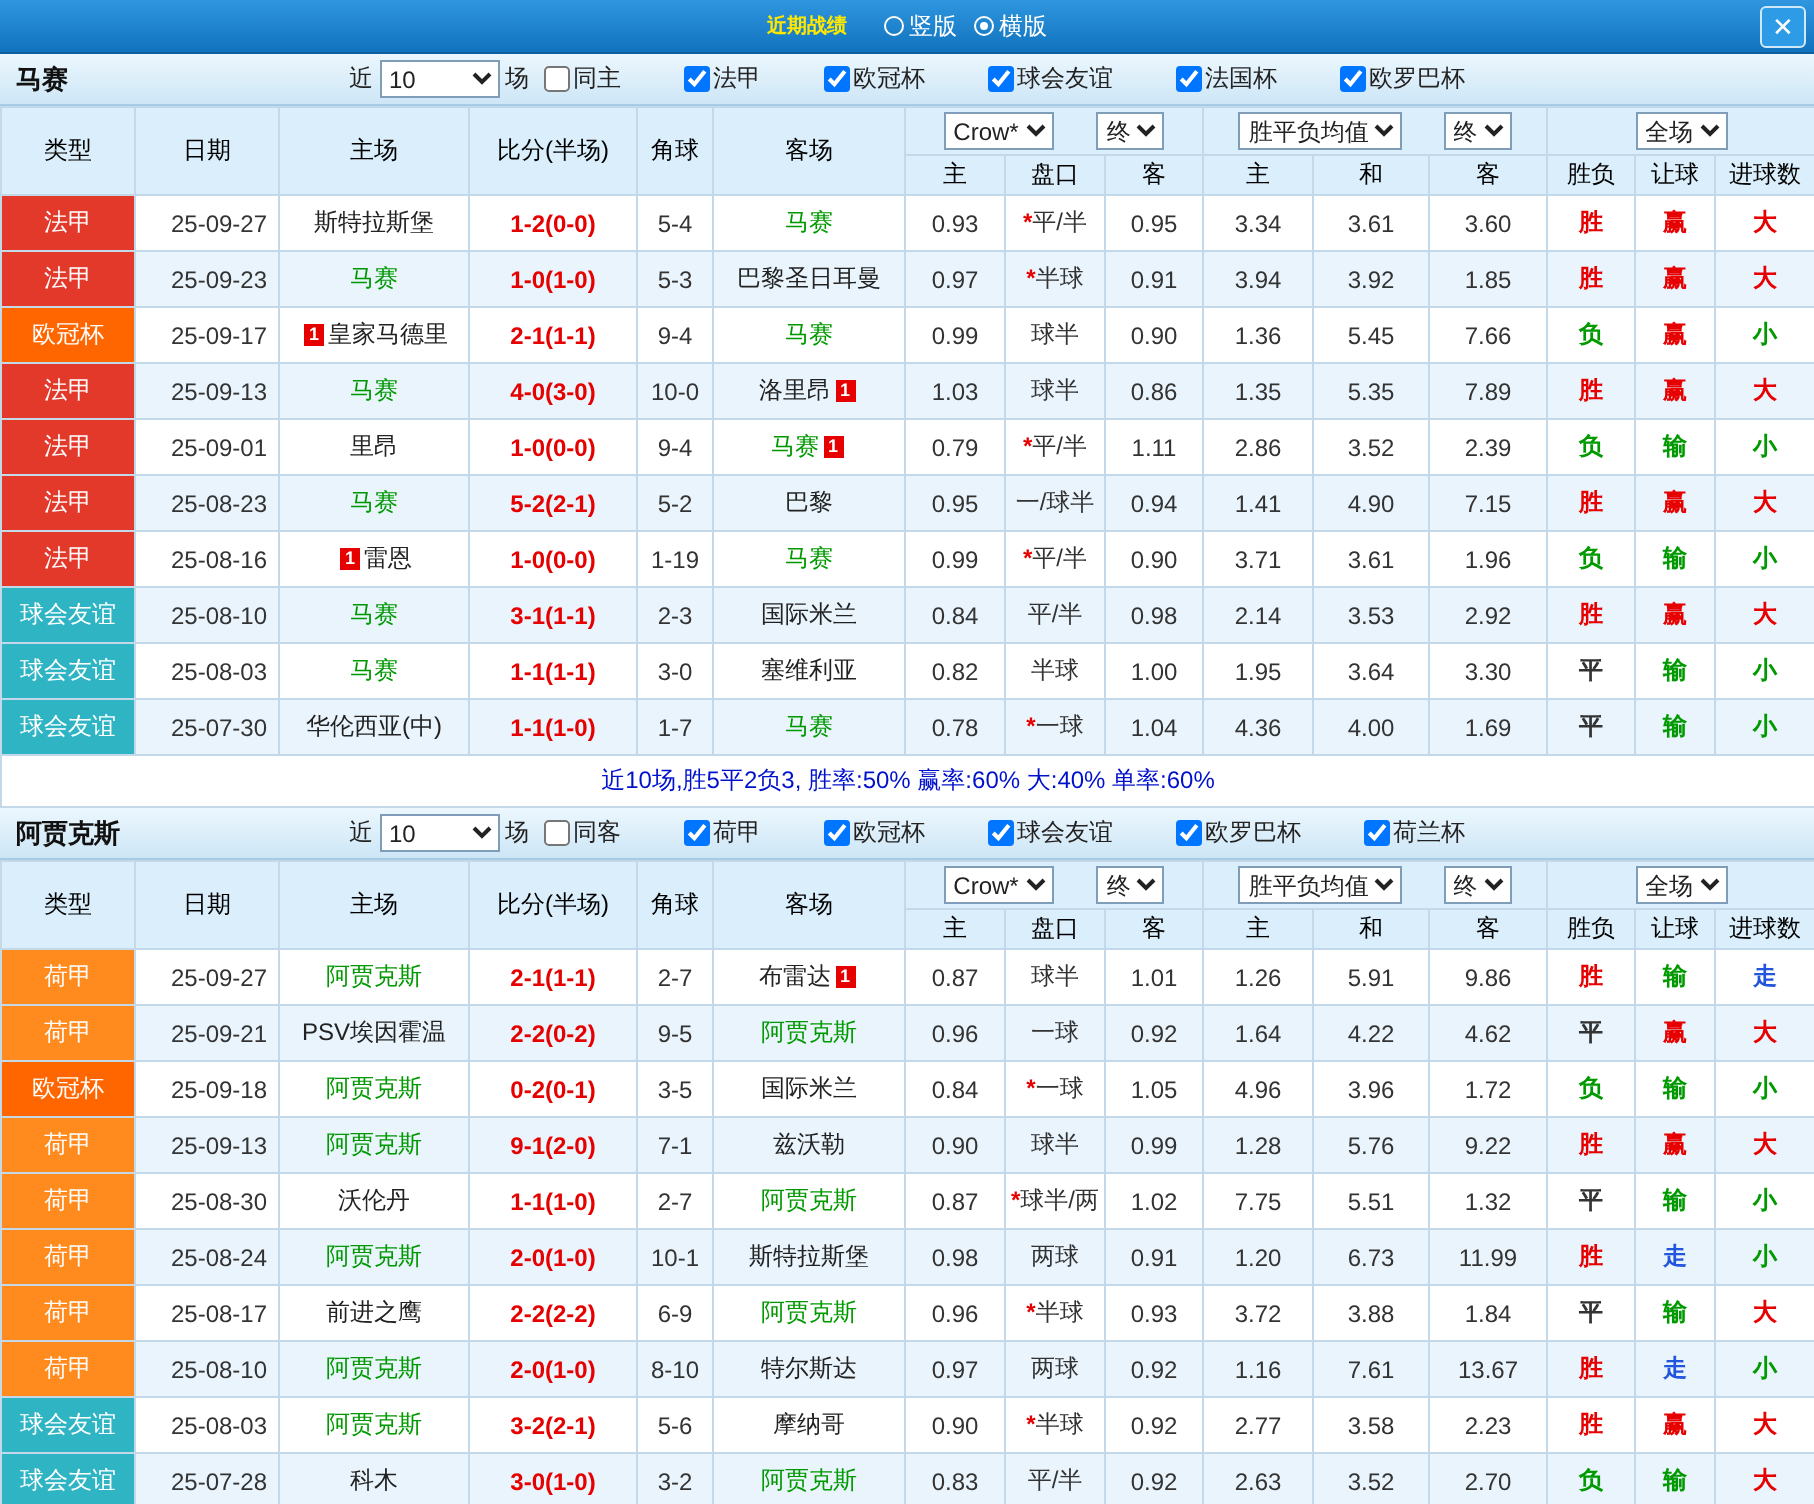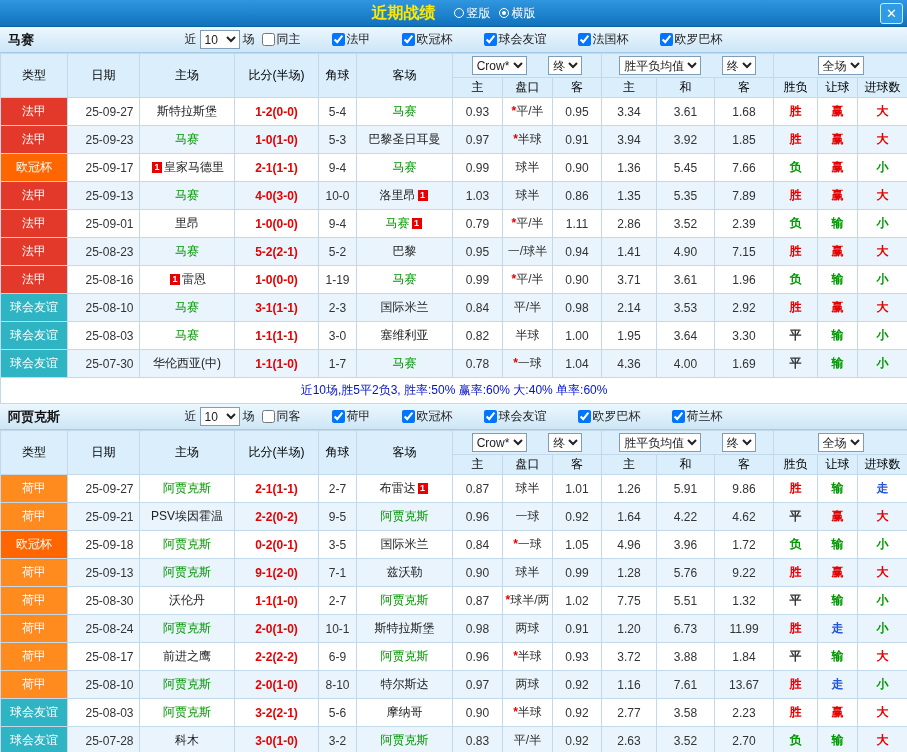--- a/index.html
+++ b/index.html
@@ -7,21 +7,21 @@
   body {
     width:907px; height:752px; overflow:hidden; background:#fff;
     font-family:"Liberation Sans","DejaVu Sans",sans-serif; font-size:12px; color:#222;
   }
   
   .topbar {
     height:27px; background:linear-gradient(#2f96df,#1172bd);
     display:flex; align-items:center; position:relative; border-bottom:1px solid #0d5f9e;
   }
   .topbar-center { margin:0 auto; display:flex; align-items:center; }
-  .topbar-title { color:#ffe800; font-weight:bold; font-size:16px; margin-right:10px; }
+  .topbar-title { color:#ffe800; font-weight:bold; font-size:10px; margin-right:10px; }
   .radio {
     width:10px; height:10px; border:1px solid #fff; border-radius:50%;
     display:inline-block; position:relative; margin:0 3px 0 8px; background:transparent; cursor:pointer;
   }
   .radio.checked::after { content:""; position:absolute; left:2px; top:2px; right:2px; bottom:2px; border-radius:50%; background:#fff; }
   .radio-label { color:#fff; cursor:pointer; }
   .close-btn {
     position:absolute; right:4px; top:3px; width:23px; height:21px;
     background:#2e9be6; border:1px solid #cfe9fa; border-radius:3px;
     color:#fff; font-weight:bold; text-align:center; line-height:19px; font-size:13px; cursor:pointer;
@@ -33,21 +33,21 @@
   }
   .team-name { position:absolute; left:8px; font-weight:bold; font-size:13px; color:#111; }
   .filters { margin:0 auto; display:flex; align-items:center; }
   .filters-list { display:inline-flex; align-items:center;gap:24px; }
   label.chk { display:inline-flex; align-items:center; margin-left:7px; cursor:pointer; color:#222; }
   label.chk input { width:13px; height:13px; margin:0 2px 0 0; }
   select {
     font-size:12px; height:19px; border:1px solid #7f9db9; background:#fff; color:#222;
     margin:0 3px; padding:0;
   }
-  .count-select { width:40px; }
+  .count-select { width:60px; }
   
   table { border-collapse:collapse; table-layout:fixed; width:907px; }
   th, td {
     border:1px solid #c3d9ea; text-align:center; padding:0;
     overflow:hidden; white-space:nowrap;
   }
   thead th { background:#daeefb; font-weight:normal; color:#000; }
   tr.hrow1 th { height:24px; }
   tr.hrow2 th { height:20px; }
   .hdr-selects { display:flex; justify-content:space-evenly; align-items:center; }
@@ -162,21 +162,21 @@
           <td class="date">25-09-27</td>
           <td class="team"><span>斯特拉斯堡</span></td>
           <td class="score">1-2(0-0)</td>
           <td class="corner">5-4</td>
           <td class="team"><span class="focus">马赛</span></td>
           <td class="odd">0.93</td>
           <td class="handicap"><span class="star">*</span>平/半</td>
           <td class="odd">0.95</td>
           <td class="odd">3.34</td>
           <td class="odd">3.61</td>
-          <td class="odd">1.68</td>
+          <td class="odd">3.60</td>
           <td class="res" style="color: rgb(230, 0, 0);">胜</td>
           <td class="res" style="color: rgb(230, 0, 0);">赢</td>
           <td class="res" style="color: rgb(230, 0, 0);">大</td>
         </tr>
         <tr class="alt">
           <td class="league" style="background: rgb(226, 57, 43);">法甲</td>
           <td class="date">25-09-23</td>
           <td class="team"><span class="focus">马赛</span></td>
           <td class="score">1-0(1-0)</td>
           <td class="corner">5-3</td>

